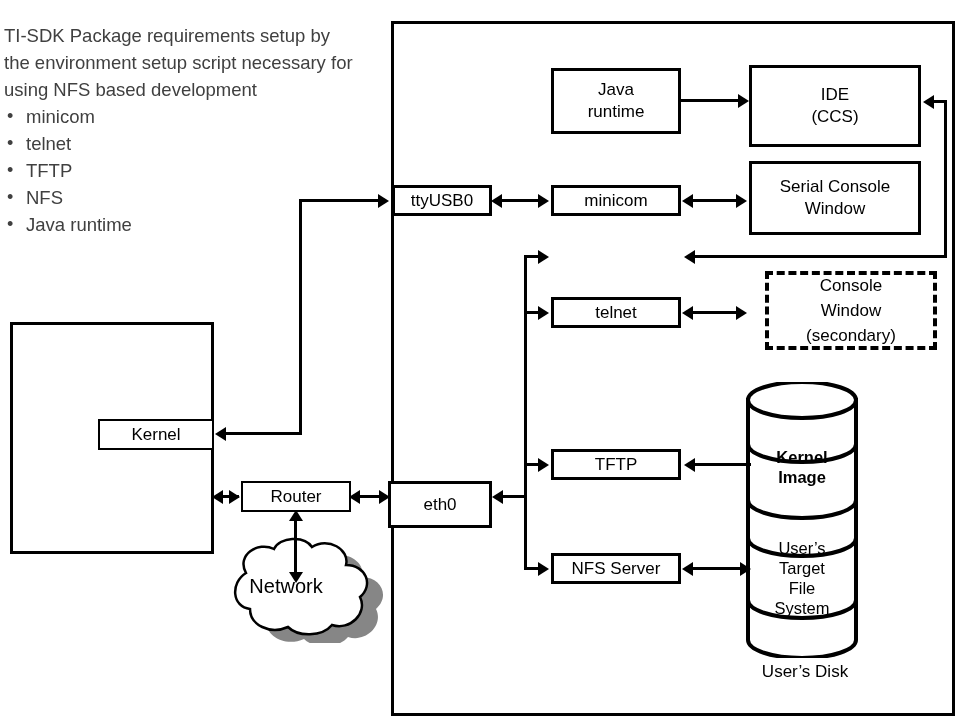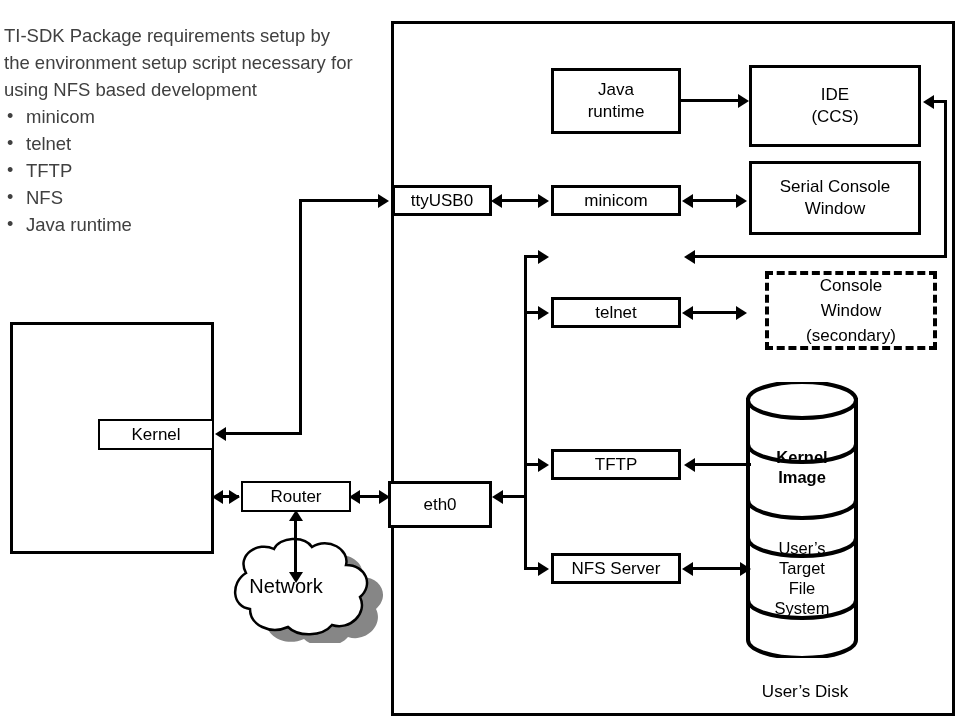--- a/index.html
+++ b/index.html
@@ -133,21 +133,20 @@
     font-size: 16.5px;
     line-height: 20px;
     z-index: 4;
   }
   #disk-caption {
     left: 740px; top: 662px;
     width: 130px;
     text-align: center;
     font-size: 17px;
     z-index: 4;
-    margin-top: 20px;
   }
 </style>
 </head>
 <body>
 
 <div id="stage">
 
   <div id="notes" class="abs">
     <div class="hdr">TI-SDK Package requirements setup by the environment setup script necessary for using NFS based development</div>
     <ul>

